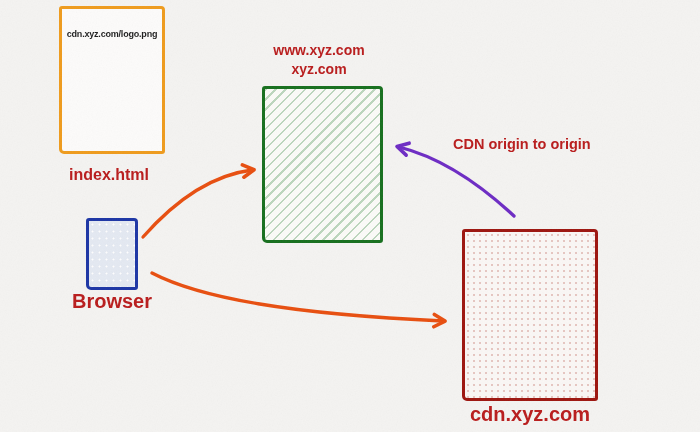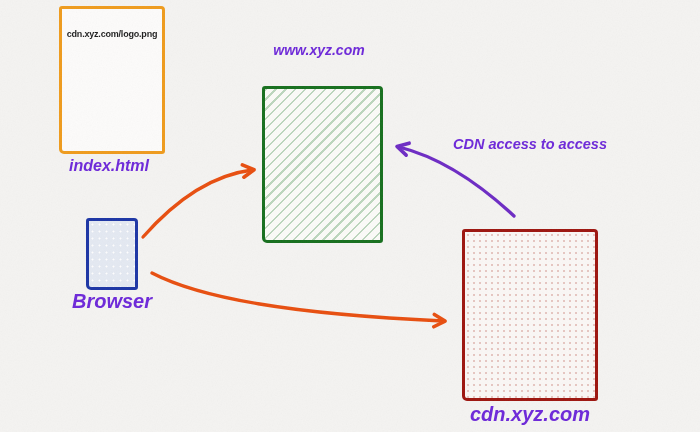--- a/index.html
+++ b/index.html
@@ -49,26 +49,25 @@
   }
   .node-cdn {
     left: 462px; top: 229px; width: 136px; height: 172px;
     border: 3px solid #9d150f;
     background-image: radial-gradient(#e6c6c1 1px, rgba(0,0,0,0) 1.3px);
     background-size: 6px 6px;
     background-color: #faf7f5;
   }
   .dlabel {
     position: absolute;
-    color: #6d28d9;
+    color: #b91c1c;
     font-weight: bold;
     text-align: center;
-    font-style: italic;
   }
-  .label-index    { left: 34px;  top: 157px; width: 150px; font-size: 16px; }
+  .label-index    { left: 34px;  top: 166px; width: 150px; font-size: 16px; }
   .label-origin   { left: 248px; top: 41px;  width: 142px; font-size: 14px; line-height: 19px; }
   .label-browser  { left: 48px;  top: 290px; width: 128px; font-size: 20px; }
   .label-cdn      { left: 455px; top: 403px; width: 150px; font-size: 20px; }
   .label-cdn-access {
     left: 453px; top: 136px; width: 180px;
     font-size: 14.5px; text-align: left;
   }
   .arrow-layer, .noise-layer {
     position: absolute;
     left: 0; top: 0; width: 700px; height: 432px;
@@ -81,30 +80,31 @@
 
 <div id="canvas">
 
   <div class="node node-logo">
     <div class="logo-inner-text">cdn.xyz.com/logo.png</div>
   </div>
   <div class="dlabel label-index">index.html</div>
 
   <div class="dlabel label-origin">
     <div>www.xyz.com</div>
+    <div>xyz.com</div>
   </div>
   <div class="node node-origin"></div>
 
   <div class="node node-browser"></div>
   <div class="dlabel label-browser">Browser</div>
 
   <div class="node node-cdn"></div>
   <div class="dlabel label-cdn">cdn.xyz.com</div>
 
-  <div class="dlabel label-cdn-access">CDN access to access</div>
+  <div class="dlabel label-cdn-access">CDN origin to origin</div>
 
   <svg class="arrow-layer" viewBox="0 0 700 432">
     <defs>
       <marker id="ah-orange" viewBox="0 0 12 12" refX="8.5" refY="6" markerWidth="5" markerHeight="5" orient="auto">
         <path d="M2,1.5 L10,6 L2,10.5" fill="none" stroke="#e84e0f" stroke-width="2.6" stroke-linecap="round" stroke-linejoin="round"></path>
       </marker>
       <marker id="ah-purple" viewBox="0 0 12 12" refX="8.5" refY="6" markerWidth="5" markerHeight="5" orient="auto">
         <path d="M2,1.5 L10,6 L2,10.5" fill="none" stroke="#6d2bc4" stroke-width="2.6" stroke-linecap="round" stroke-linejoin="round"></path>
       </marker>
     </defs>

